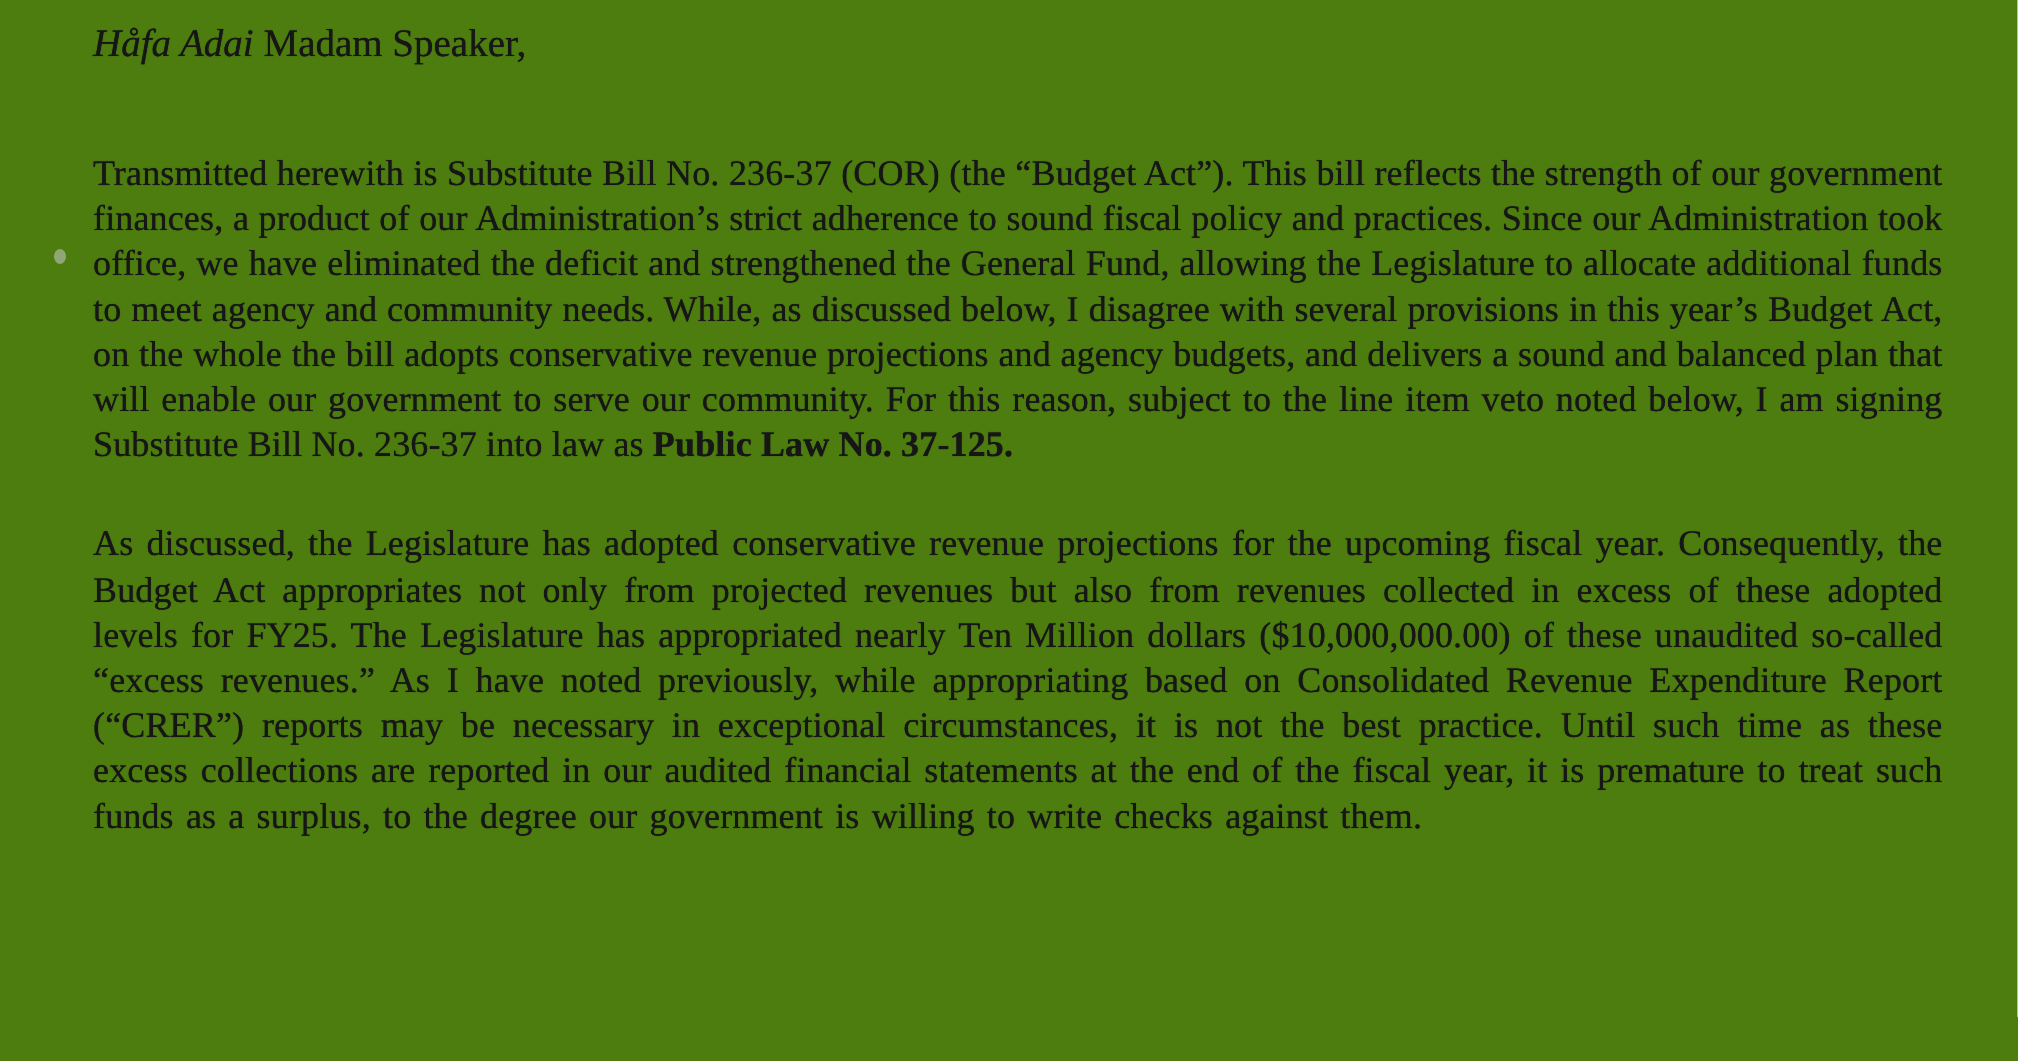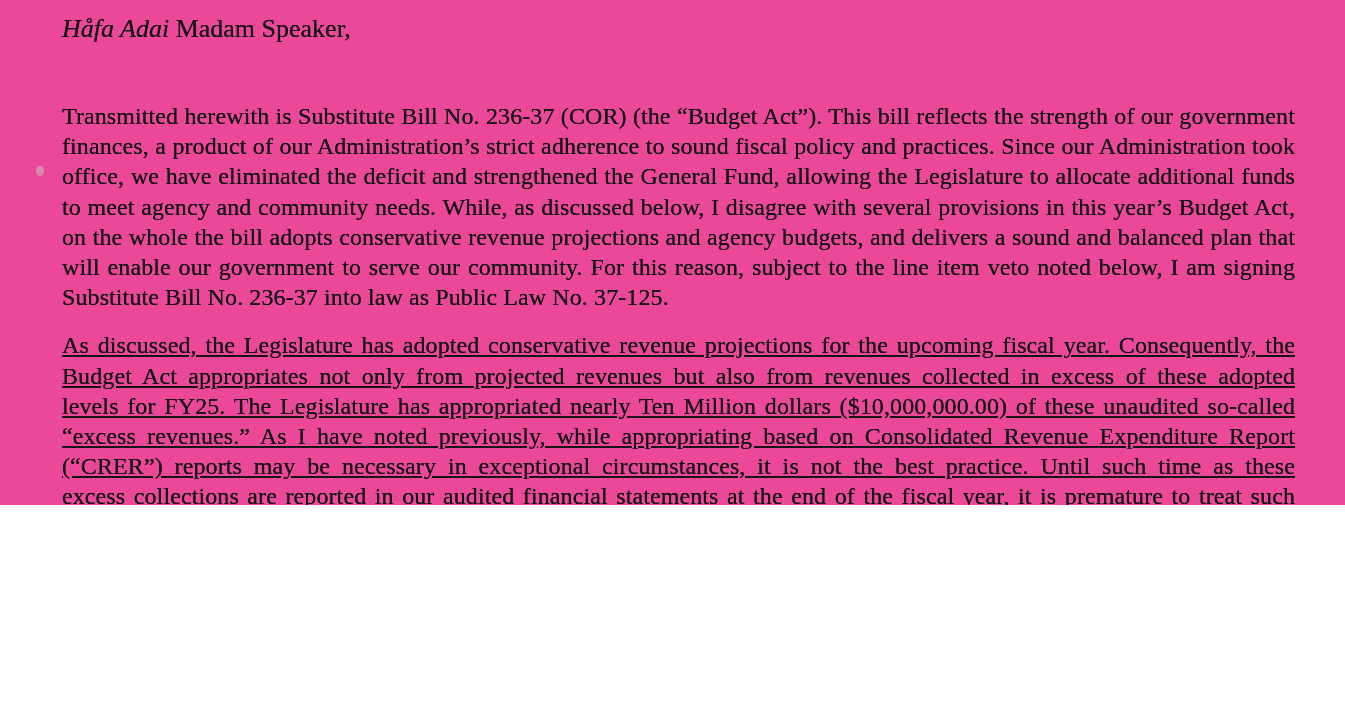--- a/index.html
+++ b/index.html
@@ -3,22 +3,22 @@
 <meta charset="utf-8">
 <style>
   html, body {
     margin: 0;
     padding: 0;
     background: #ffffff;
   }
   .page {
     position: relative;
     width: 1345px;
-    height: 505px;
-    background: #ec4899;
+    height: 707px;
+    background: #4d7c0f;
     color: #161616;
     font-family: "Liberation Serif", "DejaVu Serif", serif;
     overflow: hidden;
     box-sizing: border-box;
     padding: 12px 50px 0 62px;
     
     text-shadow: 0 0 0.5px currentColor;
   }
   .greeting {
     margin: 0;
@@ -32,37 +32,36 @@
     margin: 0;
     font-size: 24px;
     line-height: 30.2px;
     text-align: justify;
     letter-spacing: 0.1px;
   }
   .para-1 {
     margin-top: 55px;
   }
   .para-1 strong, .para strong {
-    font-weight: normal;
+    font-weight: bold;
   }
   .heading {
     margin: 38px 0 0 0;
     font-size: 24px;
     line-height: 30px;
     font-weight: bold;
     font-style: italic;
     text-decoration: underline;
     text-decoration-thickness: 2.5px;
     text-underline-offset: 4px;
     letter-spacing: 0.1px;
   }
   .para-2 {
-    margin-top: 18px;
+    margin-top: 36px;
     word-spacing: 2px;
-    text-decoration: underline;
   }
   
   .scan-smudge {
     position: absolute;
     left: 36px;
     top: 166px;
     width: 8px;
     height: 10px;
     background: #c9c9c9;
     border-radius: 50%;

